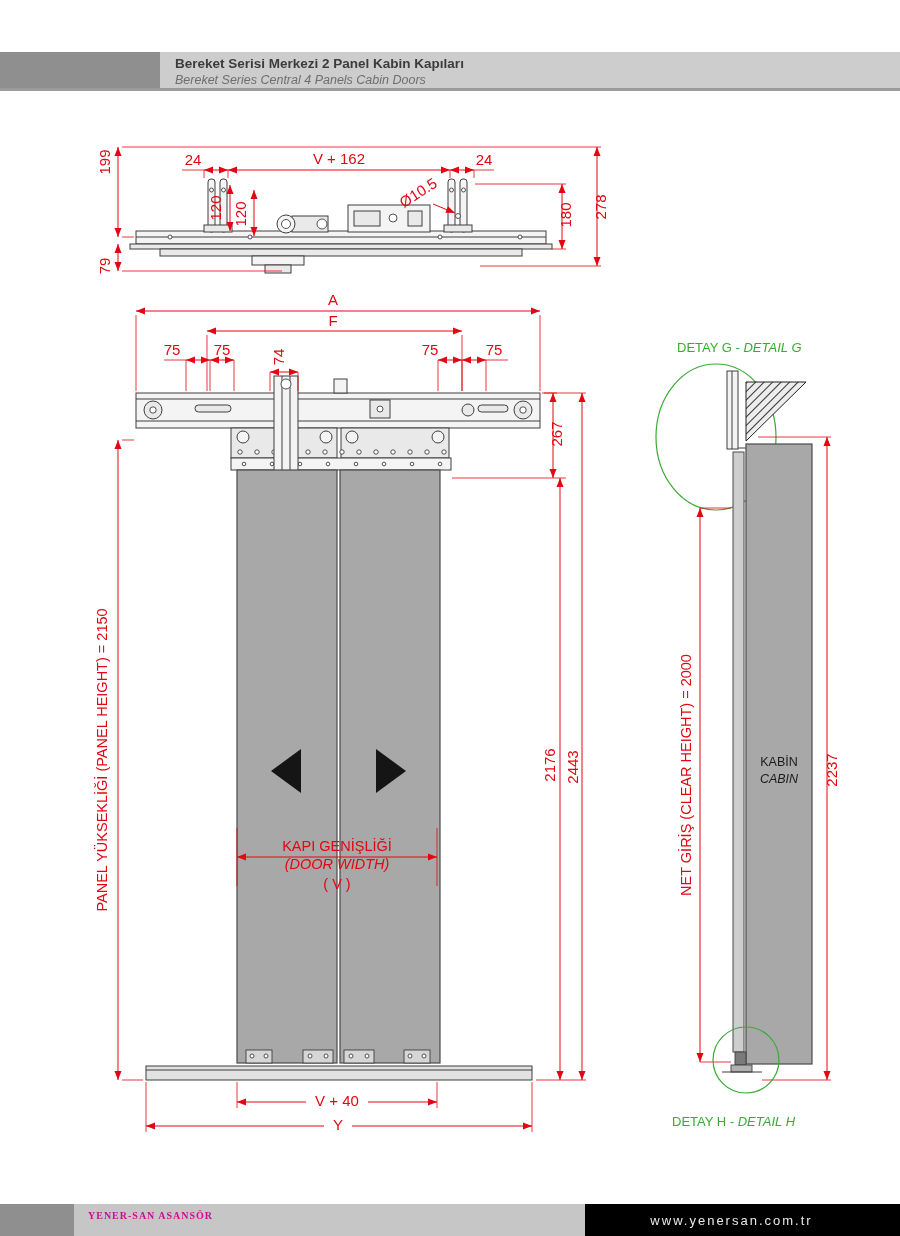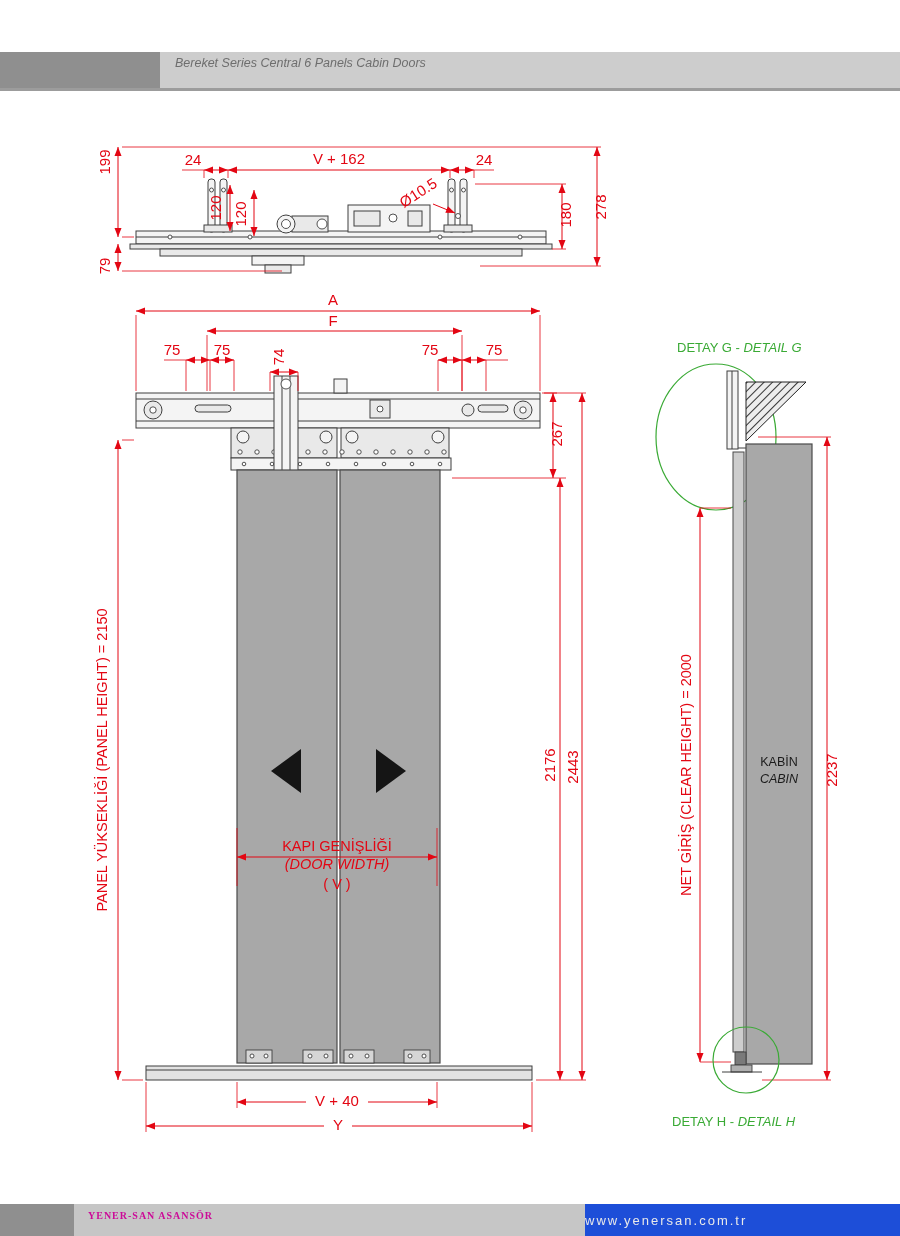--- a/index.html
+++ b/index.html
@@ -12,22 +12,22 @@
   .hdr-underline { position:absolute; left:0; top:88px; width:900px; height:3px; background:#9c9c9c; }
   .hdr-titles  { position:absolute; left:175px; top:55px; }
   .hdr-title-tr { font-size:13.5px; font-weight:bold; color:#3c3c3c; line-height:17px; }
   .hdr-title-en { font-size:12.5px; font-style:italic; color:#6e6e6e; line-height:16px; }
 
   
   .ftr-strip  { position:absolute; left:0; top:1204px; width:900px; height:32px; background:#c6c6c6; }
   .ftr-accent { position:absolute; left:0; top:1204px; width:74px; height:32px; background:#8f8f8f; }
   .ftr-company { position:absolute; left:88px; top:1210px; font-family:"Liberation Serif", serif;
                  font-weight:bold; font-size:10px; letter-spacing:1px; color:#cc0a98; }
-  .ftr-dark   { position:absolute; left:585px; top:1204px; width:315px; height:32px; background:#1d4ed8;
-                display:flex; align-items:center; justify-content:flex-start; }
+  .ftr-dark   { position:absolute; left:585px; top:1204px; width:315px; height:32px; background:#000000;
+                display:flex; align-items:center; justify-content:center; }
   .ftr-web    { color:#e9e9e9; font-size:13px; letter-spacing:2px; padding-right:22px; }
 
   
   svg.drawing { position:absolute; left:0; top:0; }
   .part  { fill:#f4f4f4; stroke:#3f3f3f; stroke-width:1; }
   .part2 { fill:#e9e9e9; stroke:#3f3f3f; stroke-width:1; }
   .pline { stroke:#3f3f3f; stroke-width:1; fill:none; }
   .bolt  { fill:#ffffff; stroke:#3f3f3f; stroke-width:0.9; }
   .panel { fill:#a8a8a8; stroke:#4a4a4a; stroke-width:1.2; }
   .sill  { fill:#e2e2e2; stroke:#3f3f3f; stroke-width:1; }
@@ -47,21 +47,22 @@
 </style>
 </head>
 <body>
 
 <div class="page">
 
   <div class="hdr-strip"></div>
   <div class="hdr-accent"></div>
   <div class="hdr-underline"></div>
   <div class="hdr-titles">
-    <div class="hdr-title-en">Bereket Series Central 6 Panels Cabin Doors</div>
+    <div class="hdr-title-tr">Bereket Serisi Merkezi  2 Panel Kabin Kapıları</div>
+    <div class="hdr-title-en">Bereket Series Central 4 Panels Cabin Doors</div>
   </div>
 
   <svg class="drawing" width="900" height="1236" viewBox="0 0 900 1236">
     <defs>
       <marker id="arr" markerWidth="10" markerHeight="8" refX="9.5" refY="4" orient="auto-start-reverse">
         <path d="M0.5,0.5 L9.5,4 L0.5,7.5 Z" fill="#e30613"></path>
       </marker>
       <pattern id="hatch" width="6" height="6" patternUnits="userSpaceOnUse" patternTransform="rotate(45)">
         <rect width="6" height="6" fill="#ededed"></rect>
         <line x1="0" y1="0" x2="0" y2="6" stroke="#333333" stroke-width="2"></line>

